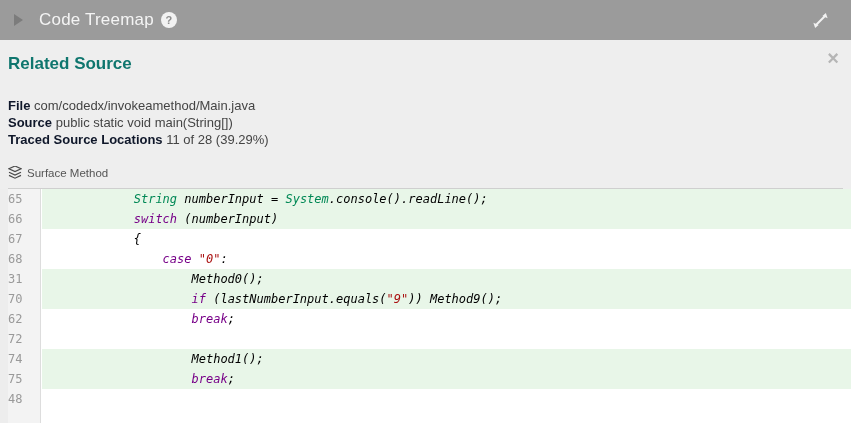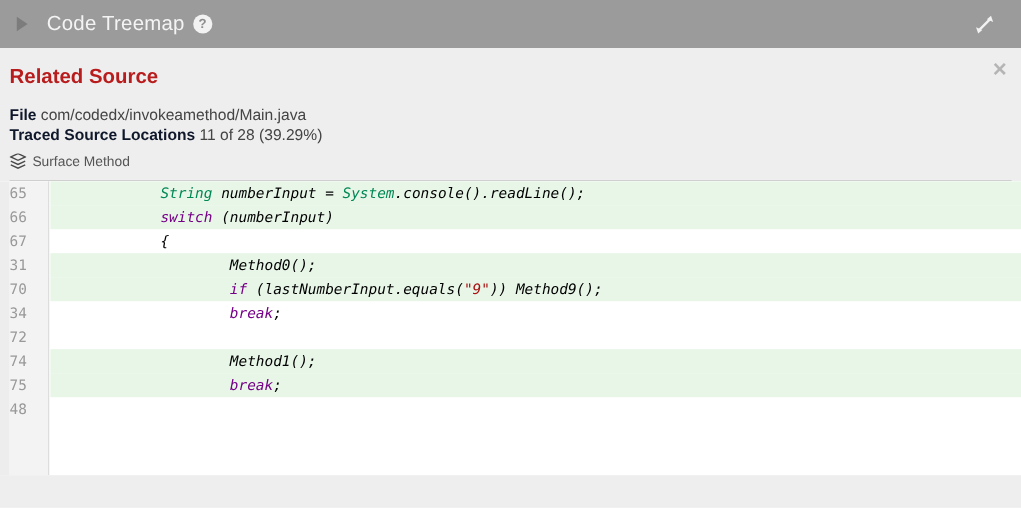--- a/index.html
+++ b/index.html
@@ -15,25 +15,25 @@
   .hdr-title { color:#f4f4f4; font-size:17px; letter-spacing:.2px; }
   .help { display:inline-flex; width:16px; height:16px; border-radius:50%;
     background:#f2f2f2; color:#8d8d8d; font-weight:bold; font-size:11px;
     align-items:center; justify-content:center; margin-left:7px; cursor:pointer; }
   .expand { position:absolute; right:22px; top:12px; cursor:pointer; }
 
   
   .panel { position:relative; padding:14px 8px 0 8px; background:#eeeeee; }
   .close { position:absolute; right:12px; top:10px; font-size:20px;
     color:#b5b5b5; line-height:16px; cursor:pointer; font-weight:bold; }
-  .panel h2 { font-size:17px; color:#b91c1c; margin-bottom:14px; }
+  .panel h2 { font-size:17px; color:#0f766e; margin-bottom:24px; }
   .frow { font-size:13px; color:#444; line-height:16px; margin-bottom:1px; }
   .frow b { color:#0f172a; }
   .surface { display:flex; align-items:center; gap:5px; font-size:11.5px;
-    color:#555; margin-top:7px; }
+    color:#555; margin-top:18px; }
   .divider { border:none; border-top:1px solid #cfcfcf; margin:9px 0 0 0; }
 
   
   .code-area { position:relative; height:245px; background:#ffffff;
     padding-left:8px; overflow:hidden; cursor:text; }
   .code-area::before { content:""; position:absolute; left:0; top:0; bottom:0;
     width:8px; background:#ededed; }
   .gutter-col { position:absolute; left:8px; top:0; bottom:0; width:33px;
     background:#f3f3f3; border-right:1px solid #dddddd; }
   .code-lines { position:relative; }
@@ -68,20 +68,24 @@
 
 <div class="panel">
   <span class="close">×</span>
   <h2>Related Source</h2>
 
   <div class="frow">
     <b>File</b>
     <span>com/codedx/invokeamethod/Main.java</span>
   </div>
   <div class="frow">
+    <b>Source</b>
+    <span>public static void main(String[])</span>
+  </div>
+  <div class="frow">
     <b>Traced Source Locations</b>
     <span>11 of 28 (39.29%)</span>
   </div>
 
   <div class="surface">
     <svg width="14" height="13" viewBox="0 0 14 13">
       <path d="M7 0 L13 2.8 L7 5.6 L1 2.8 Z" fill="none" stroke="#4a4a4a" stroke-width="1.2"></path>
       <path d="M1 6.2 L7 9 L13 6.2" fill="none" stroke="#4a4a4a" stroke-width="1.2"></path>
       <path d="M1 9.4 L7 12.2 L13 9.4" fill="none" stroke="#4a4a4a" stroke-width="1.2"></path>
     </svg>
@@ -99,30 +103,34 @@
         <pre class="code-text"><span class="tk-p">            </span><span class="tk-t">String</span><span class="tk-p"> numberInput = </span><span class="tk-t">System</span><span class="tk-p">.console().readLine();</span></pre>
       </div>
       <div class="code-row traced">
         <div class="gutter-num">66</div>
         <pre class="code-text"><span class="tk-p">            </span><span class="tk-k">switch</span><span class="tk-p"> (numberInput)</span></pre>
       </div>
       <div class="code-row">
         <div class="gutter-num">67</div>
         <pre class="code-text"><span class="tk-p">            {</span></pre>
       </div>
+      <div class="code-row">
+        <div class="gutter-num">68</div>
+        <pre class="code-text"><span class="tk-p">                </span><span class="tk-k">case</span><span class="tk-p"> </span><span class="tk-s">"0"</span><span class="tk-p">:</span></pre>
+      </div>
       <div class="code-row traced">
         <div class="gutter-num">31</div>
         <pre class="code-text"><span class="tk-p">                    Method0();</span></pre>
       </div>
       <div class="code-row traced">
         <div class="gutter-num">70</div>
         <pre class="code-text"><span class="tk-p">                    </span><span class="tk-k">if</span><span class="tk-p"> (lastNumberInput.equals(</span><span class="tk-s">"9"</span><span class="tk-p">)) Method9();</span></pre>
       </div>
       <div class="code-row">
-        <div class="gutter-num">34</div>
+        <div class="gutter-num">62</div>
         <pre class="code-text"><span class="tk-p">                    </span><span class="tk-k">break</span><span class="tk-p">;</span></pre>
       </div>
       <div class="code-row">
         <div class="gutter-num">72</div>
         <pre class="code-text"></pre>
       </div>
       <div class="code-row traced">
         <div class="gutter-num">74</div>
         <pre class="code-text"><span class="tk-p">                    Method1();</span></pre>
       </div>

